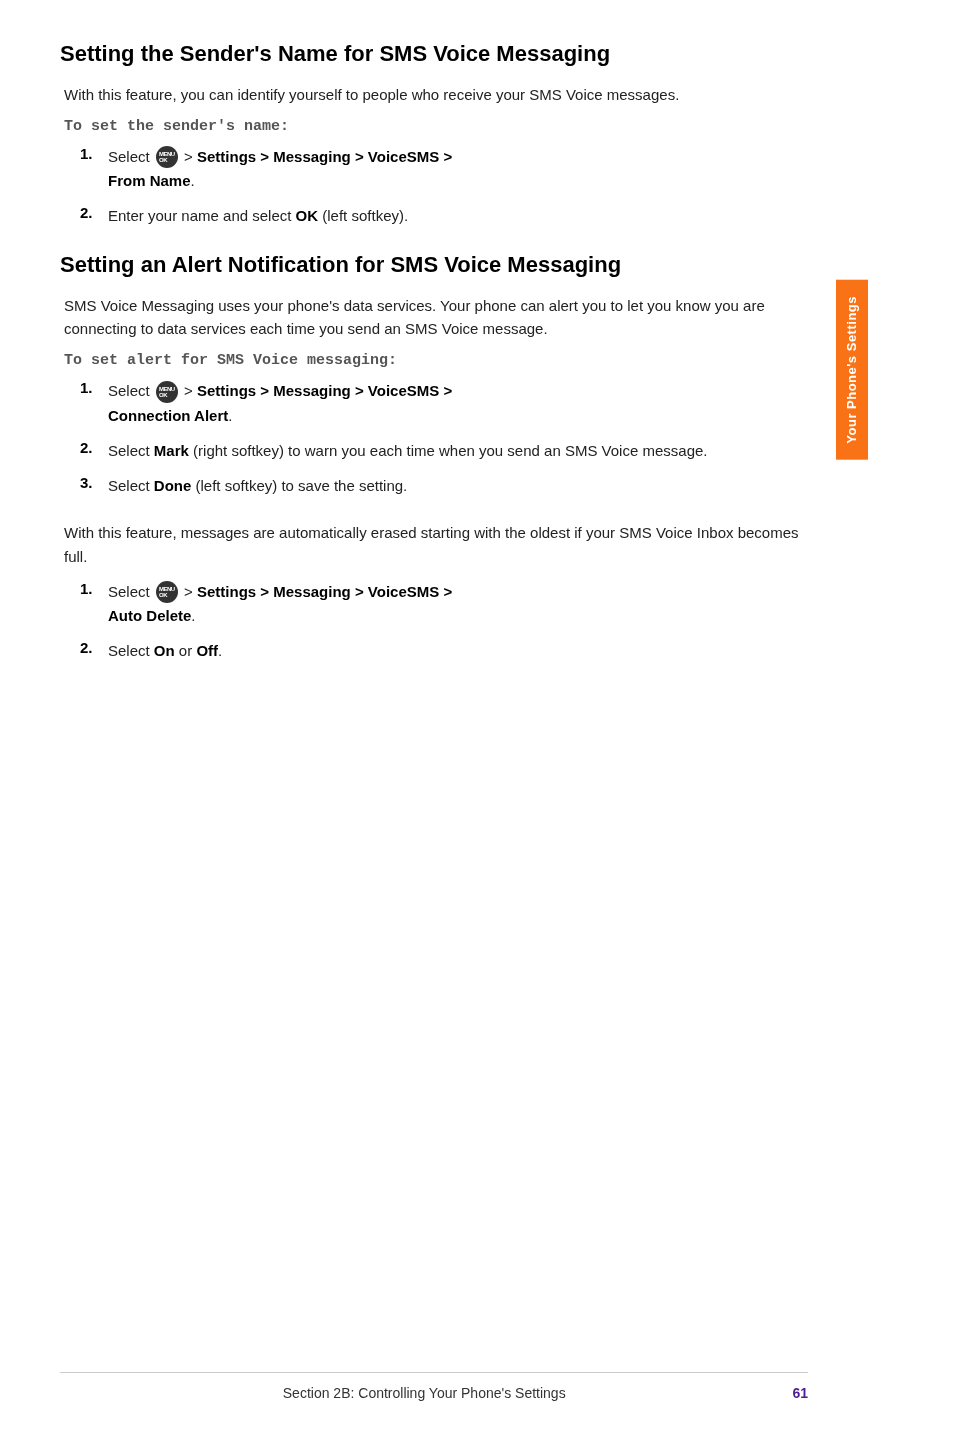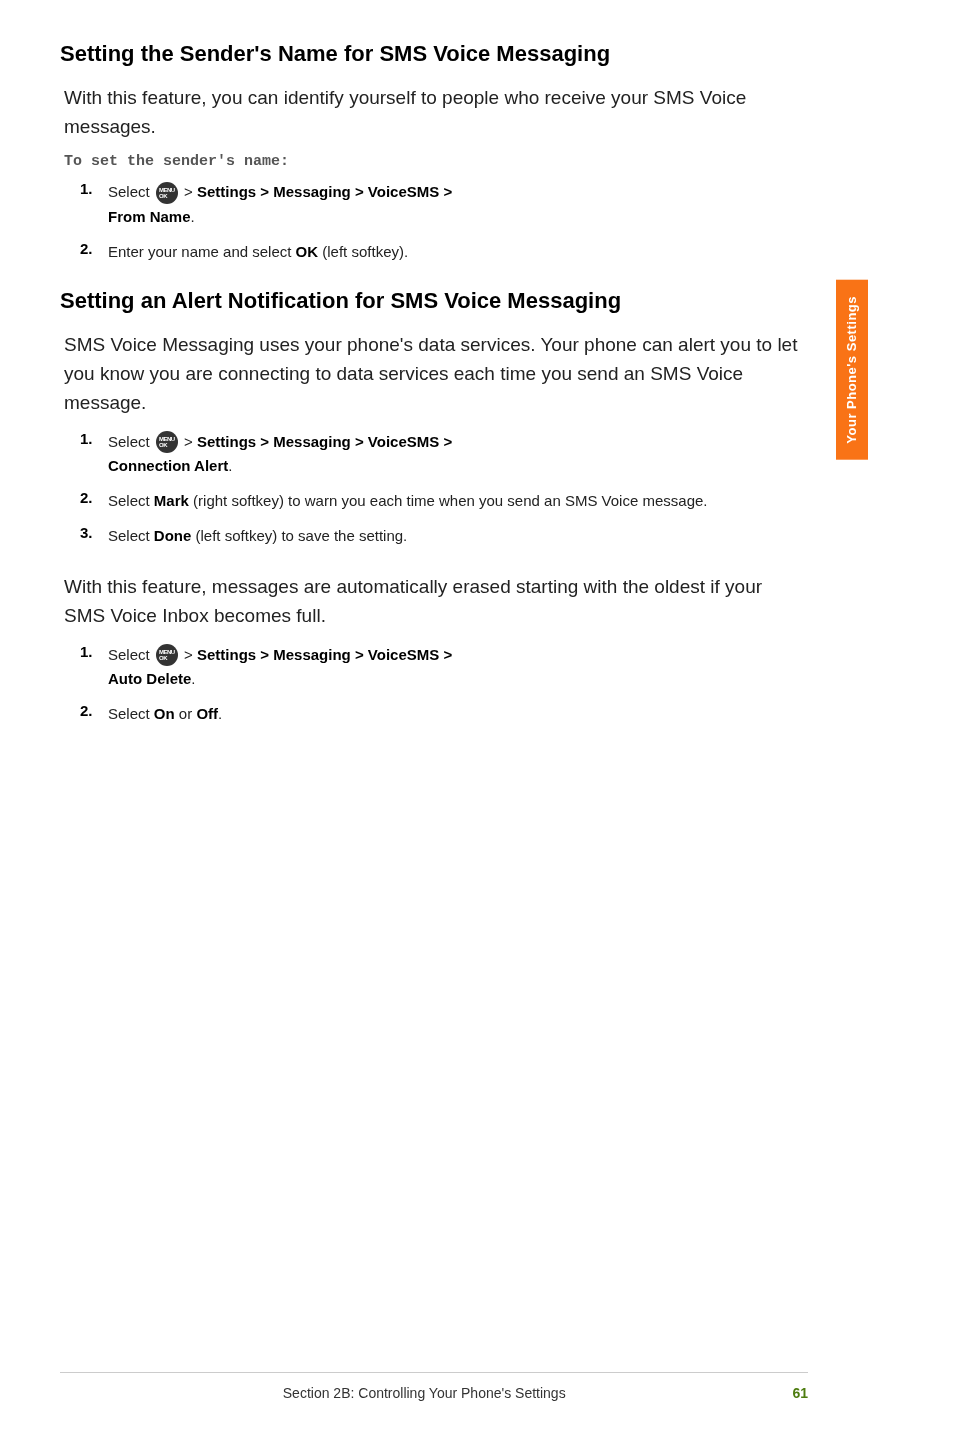--- a/index.html
+++ b/index.html
@@ -31,21 +31,21 @@
 
     .section-heading {
       font-size: 22px;
       font-weight: bold;
       color: #000000;
       margin-bottom: 14px;
       line-height: 1.3;
     }
 
     .section-body {
-      font-size: 19px;
+      font-size: 15px;
       color: #222222;
       line-height: 1.55;
       margin-bottom: 12px;
       padding-left: 4px;
     }
 
     .subsection-label {
       font-size: 15px;
       font-weight: bold;
       color: #555555;
@@ -150,21 +150,21 @@
       color: #444444;
       border-top: 1px solid #cccccc;
       padding-top: 12px;
       margin: 0 60px;
       gap: 4px;
     }
 
     .footer-page {
       font-size: 14px;
       font-weight: bold;
-      color: #4d7c0f;
+      color: #4c1d95;
       text-align: right;
     }
 
     .footer-title {
       flex: 3;
       text-align: center;
       font-size: 14px;
       color: #333333;
     }
   </style>
@@ -196,20 +196,21 @@
           <span class="list-content">
             Enter your name and select <strong>OK</strong> (left softkey).
           </span>
         </li>
       </ol>
     </div>
 
     <div class="section-divider">
       <h2 class="section-heading">Setting an Alert Notification for SMS Voice Messaging</h2>
       <p class="section-body">SMS Voice Messaging uses your phone's data services. Your phone can alert you to let you know you are connecting to data services each time you send an SMS Voice message.</p>
+      <p class="subsection-label">To set alert for SMS Voice messaging:</p>
       <ol class="numbered-list">
         <li>
           <span class="list-number">1.</span>
           <span class="list-content">
             Select
             <span class="menu-icon">
               <span class="menu-icon-ok">MENU<br>OK</span>
             </span>
             &gt; <strong>Settings &gt; Messaging &gt; VoiceSMS &gt;</strong><br>
             <strong>Connection Alert</strong>.

